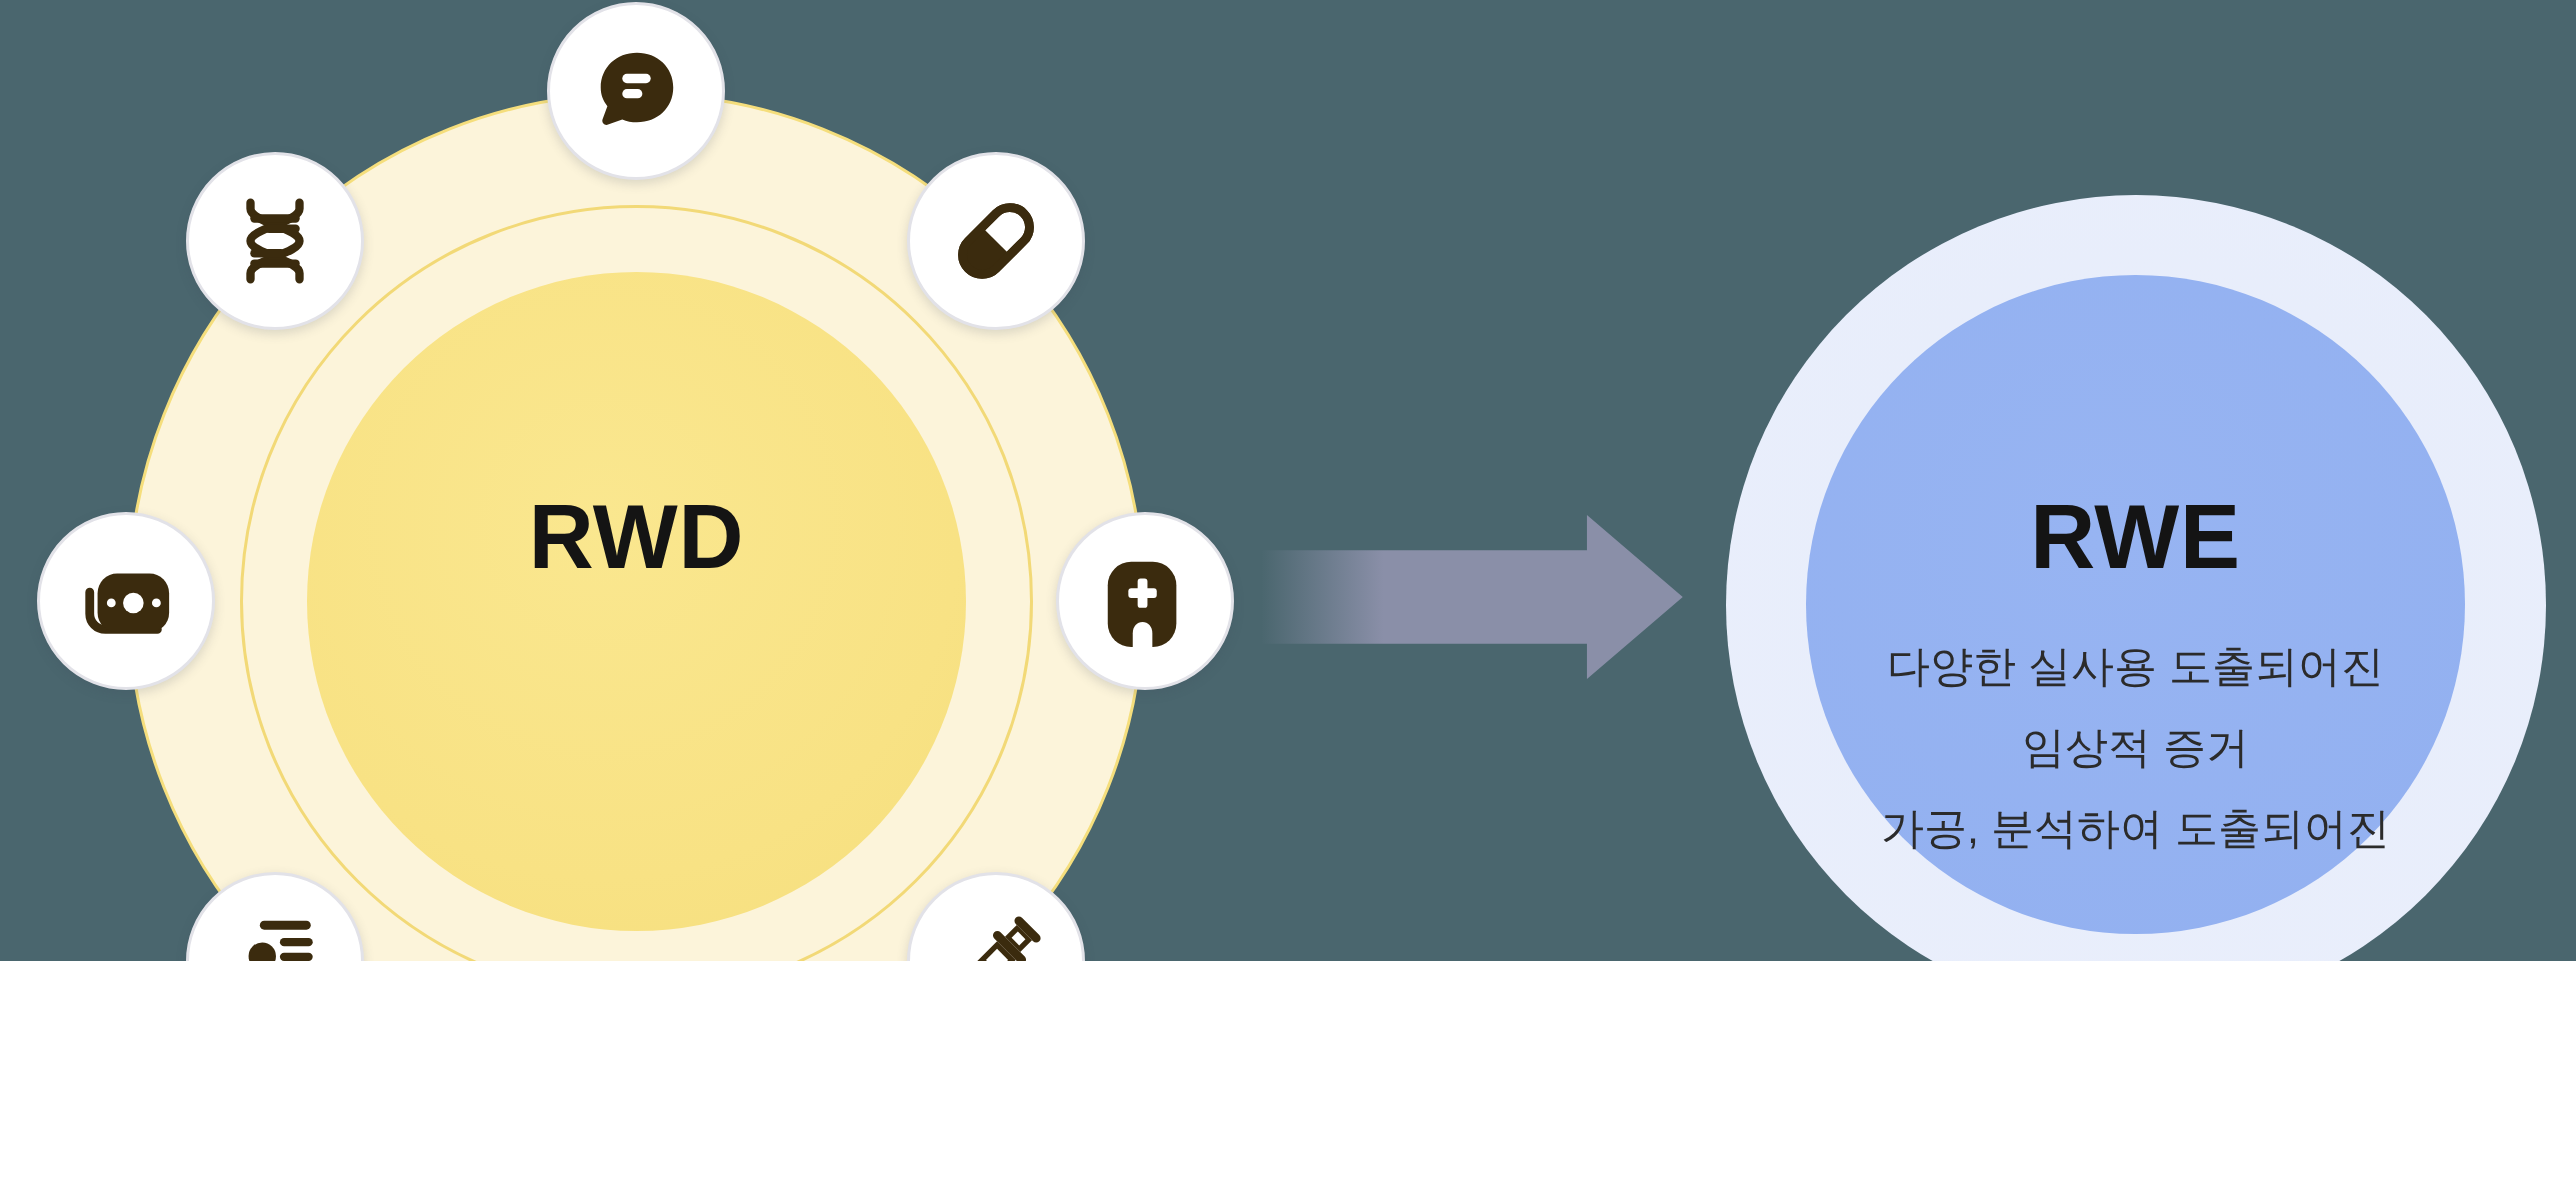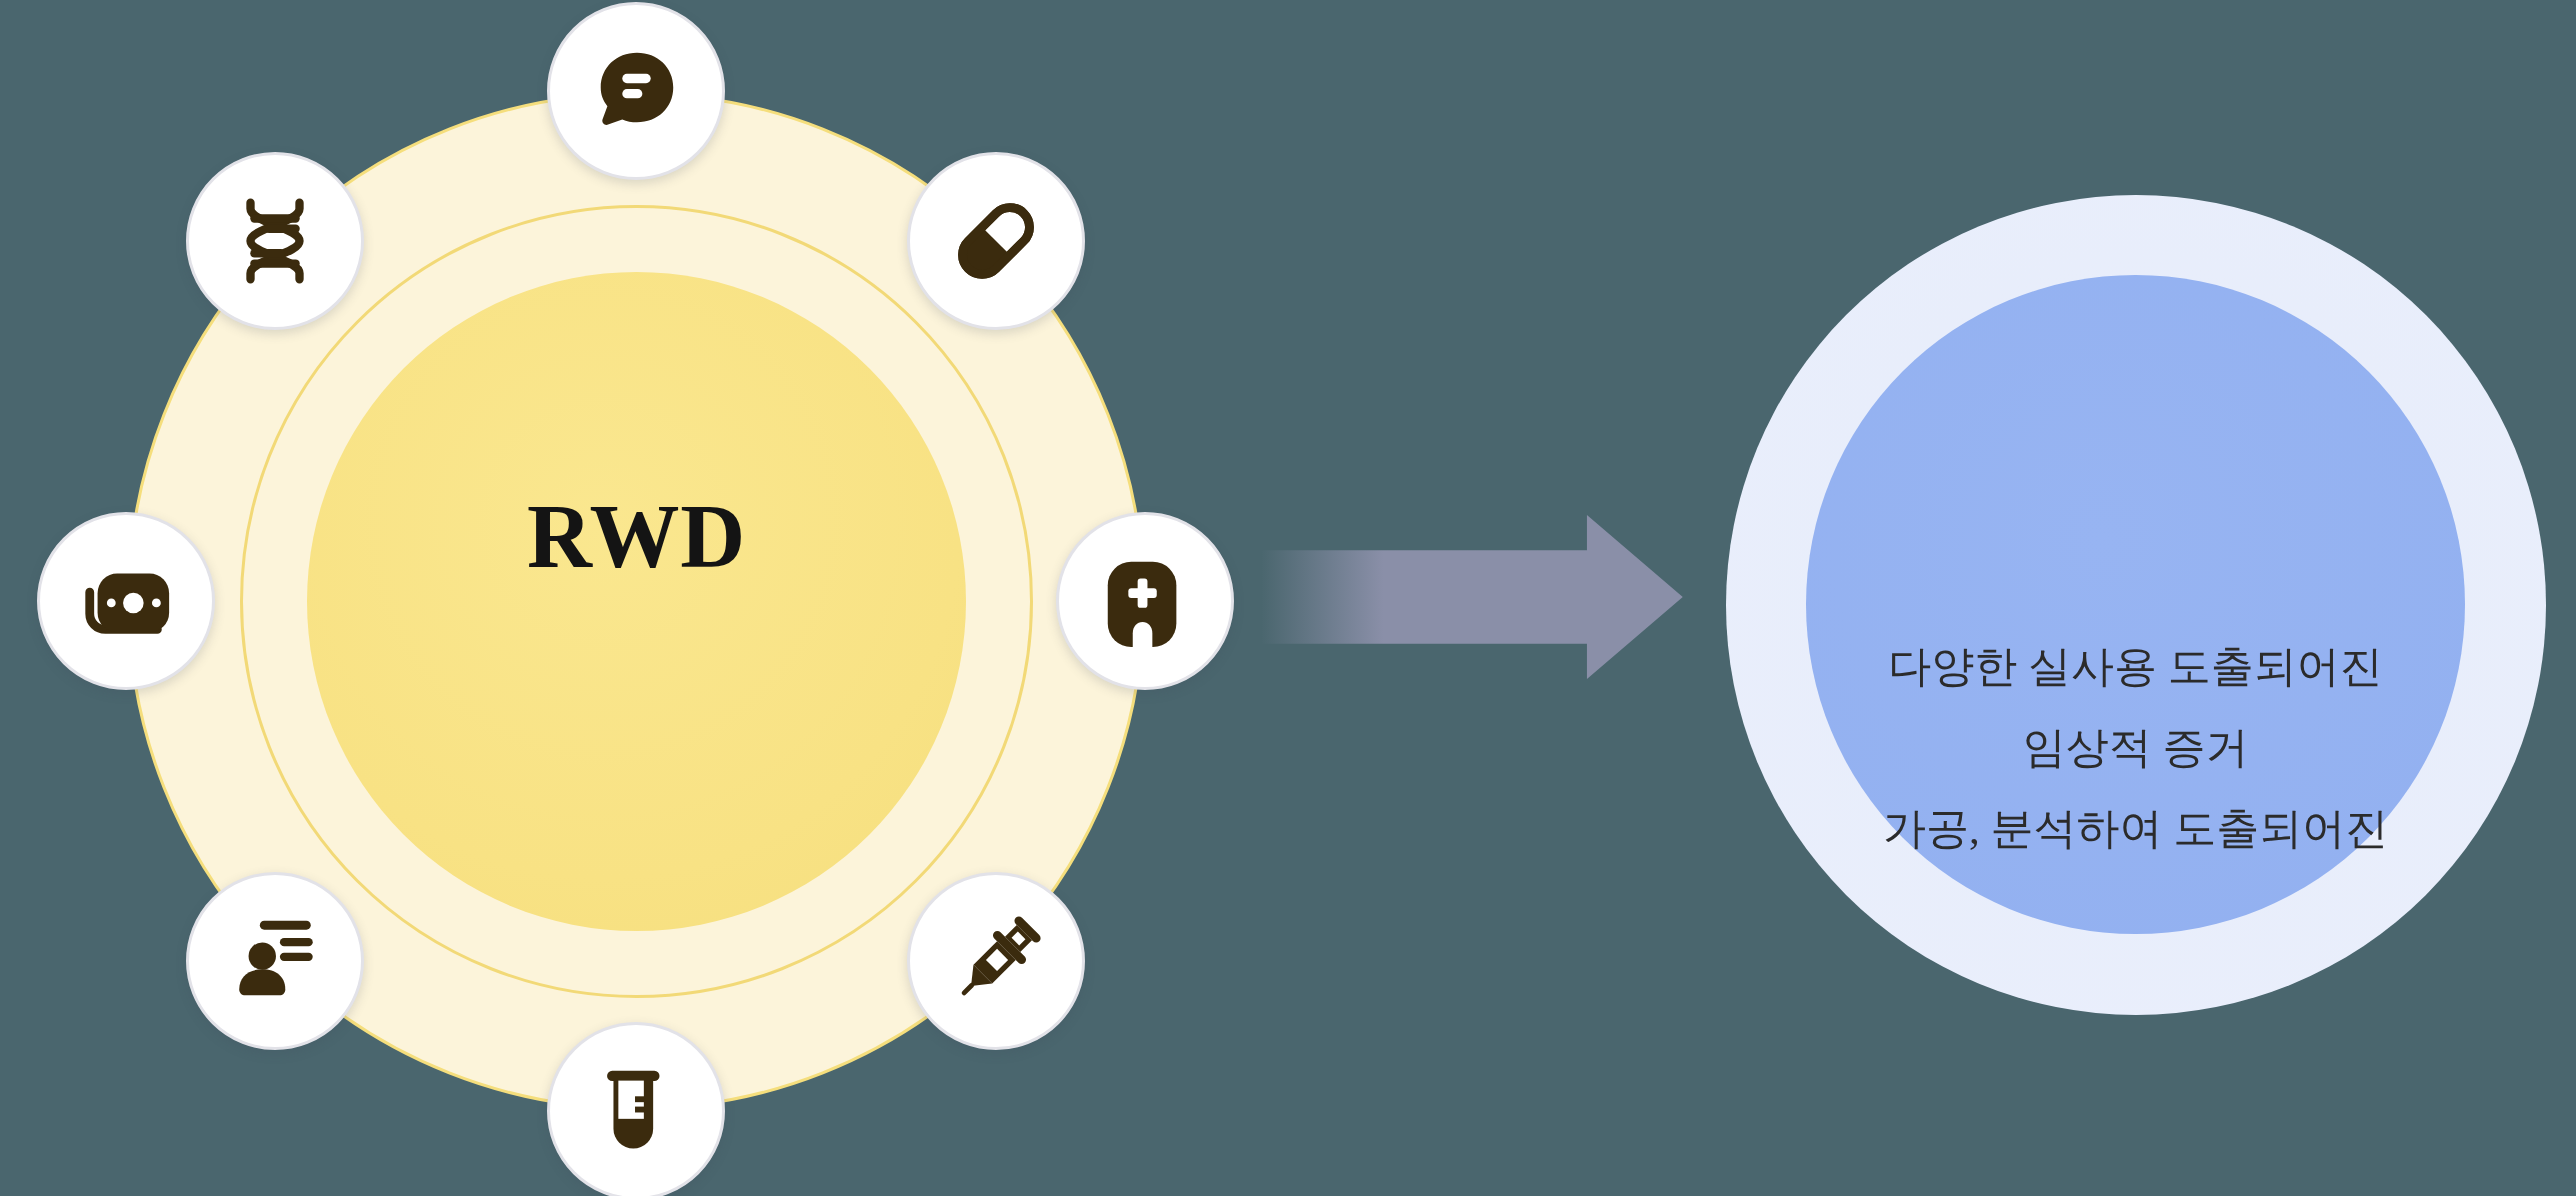--- a/index.html
+++ b/index.html
@@ -1,17 +1,17 @@
 <!DOCTYPE html>
 <html style="font-size:12.3px"><head>
 <meta charset="utf-8">
 <style>
   html,body{margin:0;padding:0;}
   body{font-family:"Liberation Sans","DejaVu Sans",sans-serif;}
-  .stage{position:relative;width:2576px;height:1196px;background:#4A666E;overflow:hidden;font-family:Liberation Serif, serif;}
+  .stage{position:relative;width:2576px;height:961px;background:#4A666E;overflow:hidden;}
 
   .abs{position:absolute;}
 
   
   .rwd-outer{left:127px;top:92px;width:1012px;height:1012px;border-radius:50%;
     background:#FCF4DA;border:3.8px solid #F5DE7C;z-index:1;}
   .rwd-ring{left:240px;top:205px;width:787px;height:787px;border-radius:50%;
     border:3.1px solid #F2D977;z-index:2;}
   .rwd-inner{left:307px;top:272px;width:659px;height:659px;border-radius:50%;
     background:radial-gradient(circle at 45% 38%,#FAE78F 0%,#F8E284 65%,#F5DE7D 100%);z-index:3;}
@@ -152,20 +152,21 @@
         <stop offset="0.29" stop-color="#8A8FA8" stop-opacity="1"></stop>
         <stop offset="1" stop-color="#8A8FA8" stop-opacity="1"></stop>
       </linearGradient>
     </defs>
     <path d="M0 46 H425 V0 L550 107 L425 214 V168 H0 Z" fill="url(#arrowGrad)"></path>
   </svg>
 
   <div class="abs rwe-outer"></div>
   <div class="abs rwe-inner"></div>
 
+  <div class="abs group-title rwe-title">RWE</div>
   <div class="abs group-desc rwe-desc">
     <div>다양한 실사용 도출되어진</div>
     <div>임상적 증거</div>
     <div>가공, 분석하여 도출되어진</div>
   </div>
 
 </div>
 
 
 </body></html>

